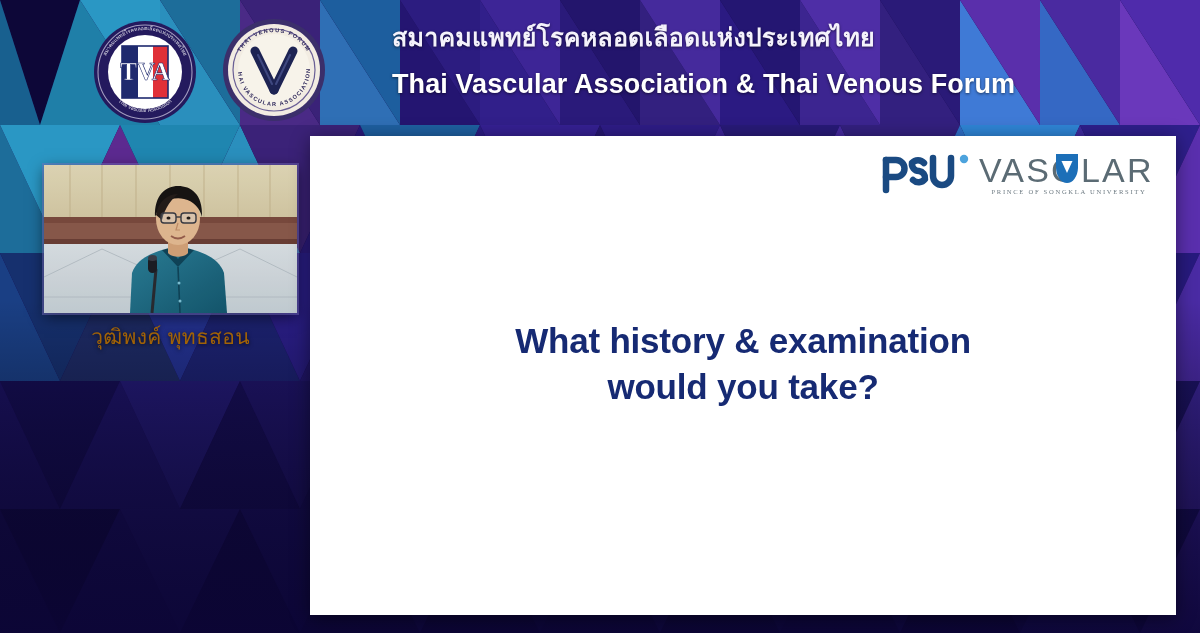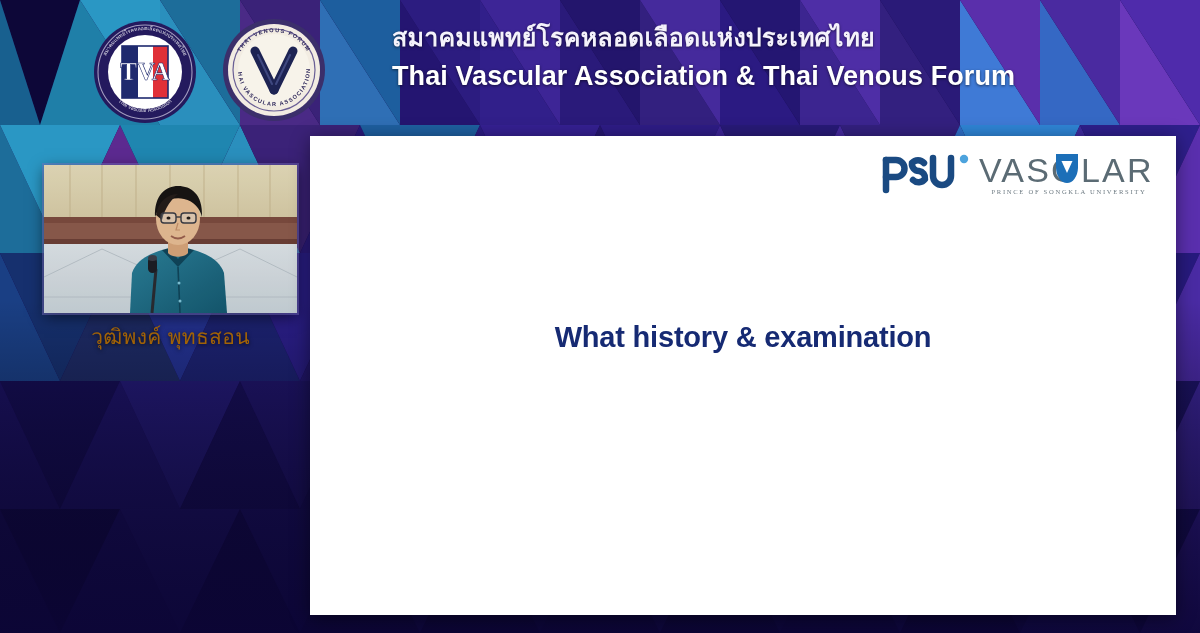--- a/index.html
+++ b/index.html
@@ -55,21 +55,21 @@
     font-weight: 600;
     line-height: 1.25;
     letter-spacing: 0.2px;
     white-space: nowrap;
     color: #f4f2fb;
   }
   #assoc-eng {
     font-size: 27px;
     font-weight: 700;
     line-height: 1.3;
-    margin-top: 6px;
+    margin-top: 14px;
     letter-spacing: 0.1px;
     white-space: nowrap;
     color: #ffffff;
   }
 
   
   .logo-wrap { position: absolute; }
   #logo-tva  { left: 93px;  top: 20px;  width: 104px; height: 104px; }
   #logo-tvf  { left: 222px; top: 18px;  width: 104px; height: 104px; }
 
@@ -120,21 +120,21 @@
     height: 54px;
   }
 
   #slide-title {
     position: absolute;
     left: 0;
     top: 182px;
     width: 866px;
     text-align: center;
     color: #162a73;
-    font-size: 29px;
+    font-size: 35px;
     font-weight: 700;
     line-height: 1.32;
     letter-spacing: -0.2px;
     padding: 0 40px;
     box-sizing: border-box;
   }
   #slide-title .ln { display: block; }
 </style>
 </head>
 <body>
@@ -430,16 +430,17 @@
           <path d="M0,0 L22,0 L22,14 A11,16 0 0,1 11,29 A11,16 0 0,1 0,14 Z" fill="#1c6fb8"></path>
           <path d="M5.5,7 L16.5,7 L11,19 Z" fill="#ffffff"></path>
         </g>
 
         <text x="193" y="50" text-anchor="middle" font-family="'Liberation Serif','DejaVu Serif',serif" font-size="6.6" letter-spacing="1.7" fill="#6d7a82">PRINCE OF SONGKLA UNIVERSITY</text>
       </svg>
     </div>
 
     <div id="slide-title">
       <span class="ln">What history &amp; examination</span>
+      <span class="ln">would you take?</span>
     </div>
   </div>
 
 </div>
 
 </body></html>

